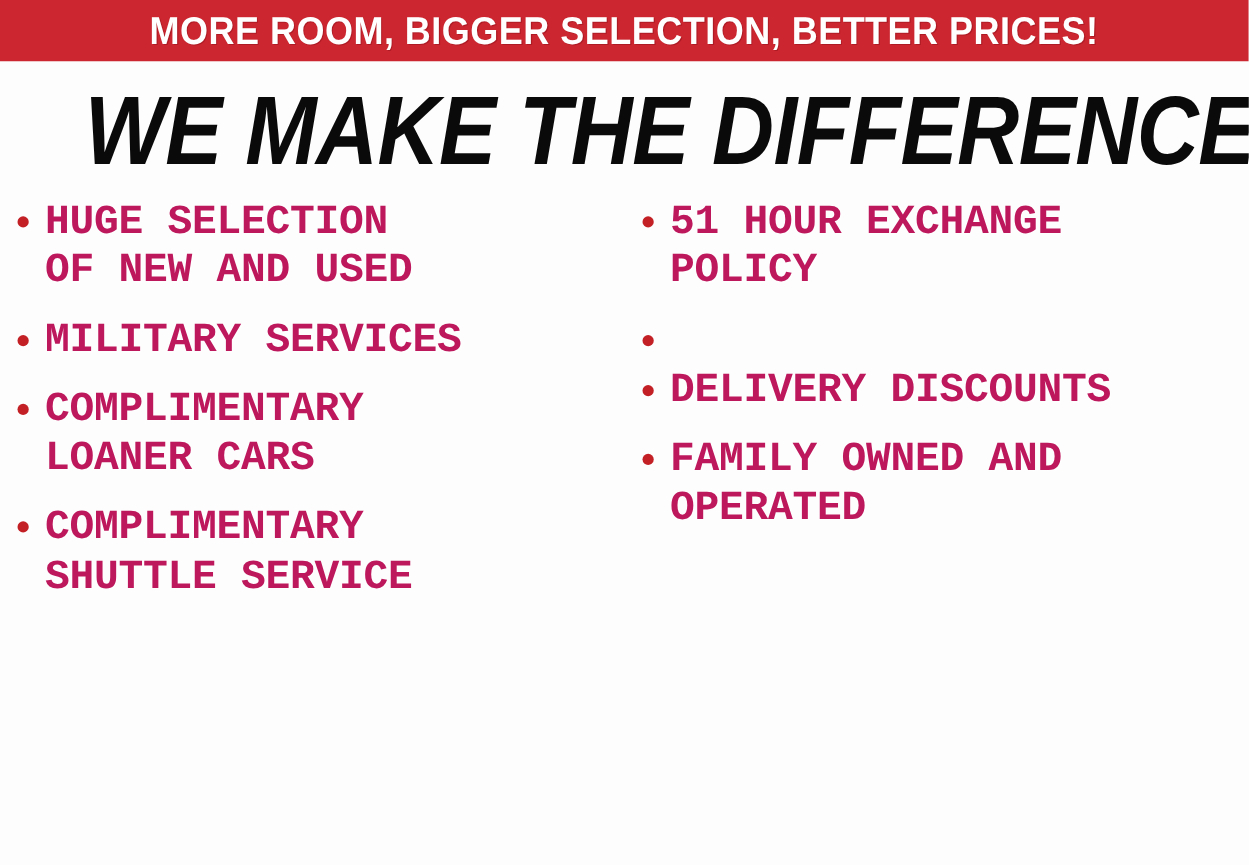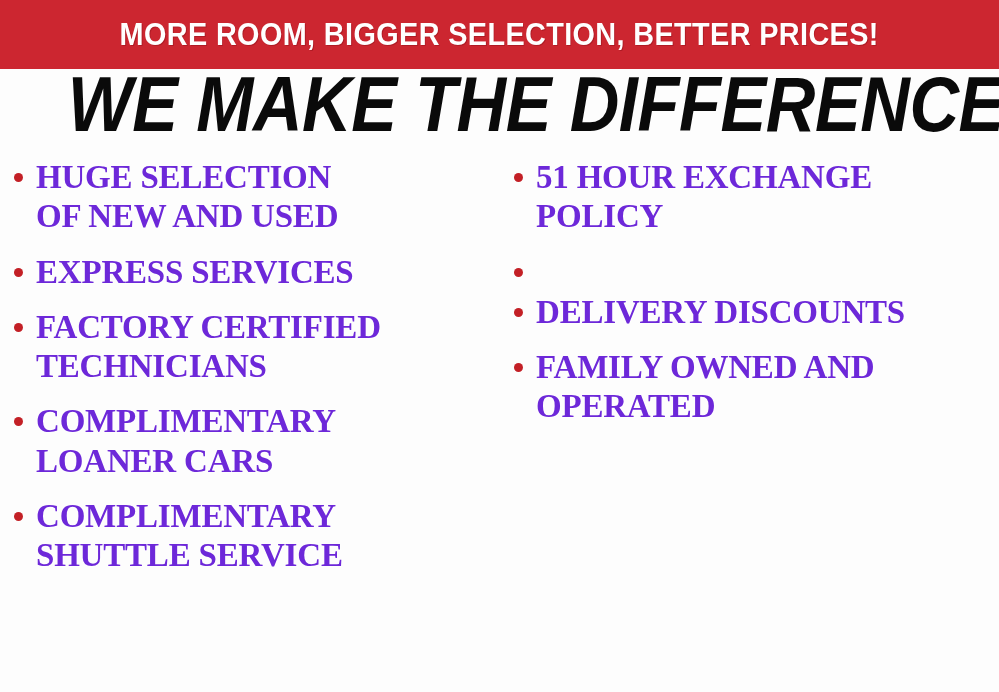--- a/index.html
+++ b/index.html
@@ -14,21 +14,21 @@
     overflow: hidden;
     position: relative;
   }
 
   
   .banner {
     position: absolute;
     left: 0;
     top: 0;
     width: 999px;
-    height: 69px;
+    height: 49px;
     background: #cc2630;
     display: flex;
     align-items: center;
     justify-content: center;
     overflow: hidden;
   }
   .banner-text {
     color: #ffffff;
     font-family: "Liberation Sans Narrow", "Liberation Sans", sans-serif;
     font-weight: bold;
@@ -92,22 +92,22 @@
   .bullet-dot {
     flex: 0 0 auto;
     width: 9px;
     height: 9px;
     border-radius: 50%;
     background: #c32026;
     margin-top: 15px;
     margin-right: 13px;
   }
   .bullet-label {
-    color: #6d28d9;
-    font-family: Liberation Serif, serif;
+    color: #be185d;
+    font-family: Liberation Mono, monospace;
     font-weight: bold;
     font-size: 33px;
     line-height: 1.19;
     letter-spacing: -0.2px;
     white-space: pre-line;
     text-shadow: 1px 1px 0 rgba(255,255,255,0.55);
   }
 </style>
 </head>
 <body>
@@ -123,26 +123,21 @@
 <div class="columns">
 
   <div class="col col-left">
     <div class="bullet-item">
       <span class="bullet-dot"></span>
       <span class="bullet-label">HUGE SELECTION
 OF NEW AND USED</span>
     </div>
     <div class="bullet-item">
       <span class="bullet-dot"></span>
-      <span class="bullet-label">EXPRESS SERVICES</span>
-    </div>
-    <div class="bullet-item">
-      <span class="bullet-dot"></span>
-      <span class="bullet-label">FACTORY CERTIFIED
-TECHNICIANS</span>
+      <span class="bullet-label">MILITARY SERVICES</span>
     </div>
     <div class="bullet-item">
       <span class="bullet-dot"></span>
       <span class="bullet-label">COMPLIMENTARY
 LOANER CARS</span>
     </div>
     <div class="bullet-item">
       <span class="bullet-dot"></span>
       <span class="bullet-label">COMPLIMENTARY
 SHUTTLE SERVICE</span>

